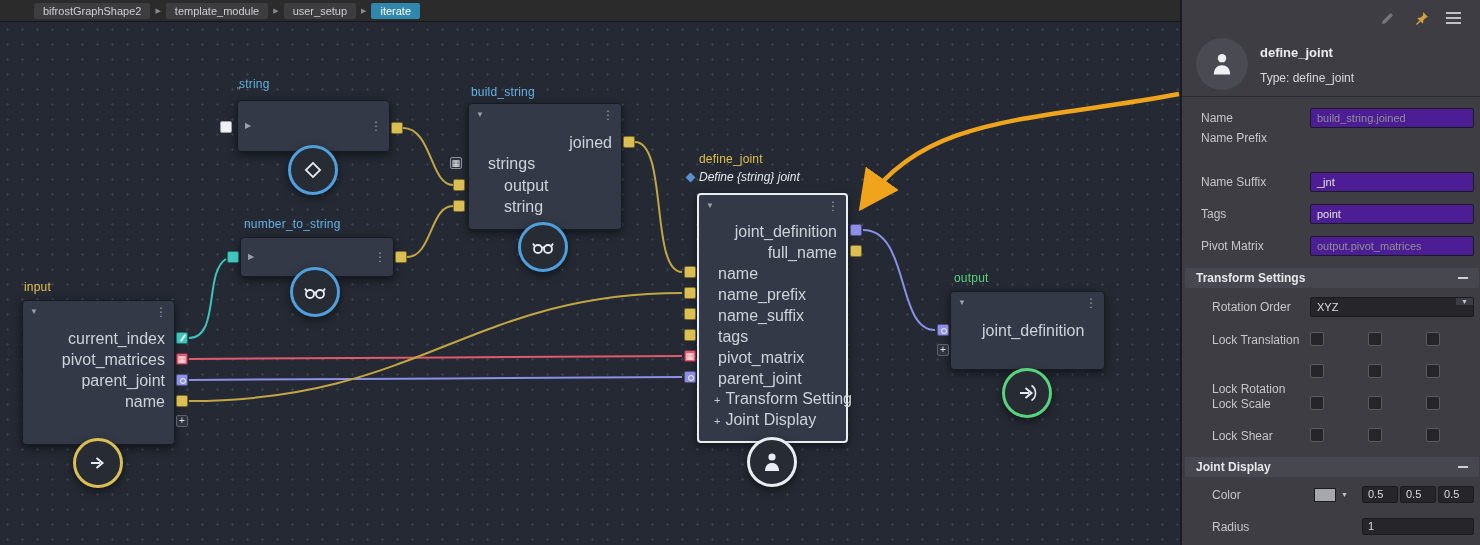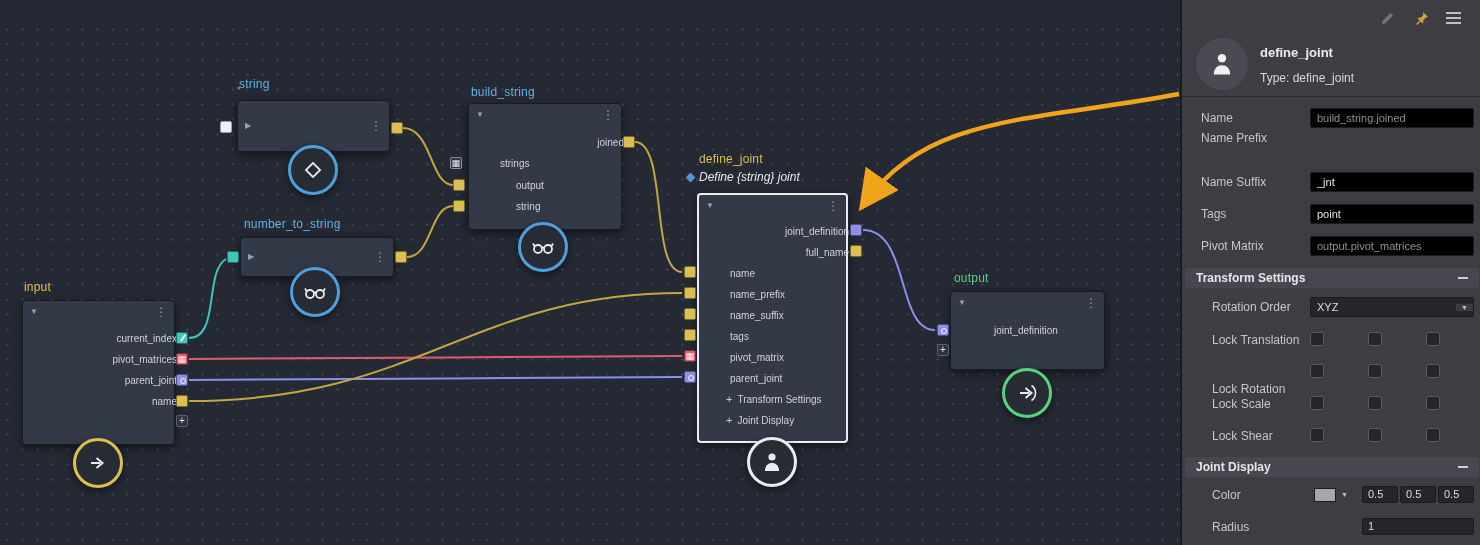--- a/index.html
+++ b/index.html
@@ -24,21 +24,21 @@
   .nsub{position:absolute;font-size:12px;font-style:italic;color:#e6e8ee;z-index:2;display:flex;align-items:center;gap:5px}
   .diamond{width:7px;height:7px;background:#5a8fd0;transform:rotate(45deg);display:inline-block;flex:0 0 auto}
   .valprev{position:absolute;font-size:10px;color:#9aa3b0;z-index:2}
   .nhead{position:absolute;left:0;top:0;width:100%;height:22px;display:flex;align-items:center;justify-content:space-between;padding:0 7px}
   .nhead.tall{height:100%}
   .tri{color:#9aa1ab;font-size:8px;line-height:1}
   .tri.down::before{content:"▼"}
   .tri.right::before{content:"▶"}
   .menu{color:#9aa1ab;font-size:12px;line-height:1}
   .menu::before{content:"⋮"}
-  .nrow{position:absolute;left:17px;width:100%;height:20px;line-height:20px;font-size:10px;color:#ced3da;padding:0 14px;white-space:nowrap;overflow:hidden}
+  .nrow{position:absolute;left:5px;width:100%;height:20px;line-height:20px;font-size:16px;color:#ced3da;padding:0 14px;white-space:nowrap;overflow:hidden}
   .nrow.r{text-align:right}
   .plus-glyph{color:#c9ced6;margin-right:5px;font-size:11px}
   .plus-glyph::before{content:"+"}
 
   .psq{position:absolute;width:12px;height:12px;border-radius:2px;z-index:3;border:1px solid rgba(0,0,0,.45)}
   .p-yellow{background:#dcbf53}
   .p-red{background:#e15c70}
   .p-purple{background:#8e90e8}
   .p-teal{background:#3fc6bd}
   .p-white{background:#f0f0f2;border-color:#9aa0aa}
@@ -60,40 +60,49 @@
   .panel{position:relative;width:300px;height:545px;background:#3d3d43;border-left:2px solid #191c22;flex:0 0 auto;overflow:hidden}
   .ticon{position:absolute;top:9px;width:18px;height:18px;display:flex;align-items:center;justify-content:center}
   .hamb{display:flex;flex-direction:column;gap:3px}
   .hamb i{display:block;width:15px;height:2px;background:#bfbfc4}
   .avatar{position:absolute;left:14px;top:38px;width:52px;height:52px;border-radius:50%;background:#4a4b52;display:flex;align-items:center;justify-content:center}
   .ptitle{position:absolute;left:78px;top:45px;font-size:13px;font-weight:bold;color:#ececf0}
   .ptype{position:absolute;left:78px;top:71px;font-size:12px;font-weight:normal;color:#d8d8dc}
   .pdiv{position:absolute;left:0;top:96px;width:100%;height:1px;background:#2c2c30}
   .plabel{position:absolute;left:19px;font-size:12px;color:#c6c6ca;line-height:20px;white-space:nowrap}
   .plabel.ind{left:30px}
-  .pfield{position:absolute;left:128px;width:164px;height:20px;background:#000000;border:1px solid #1c1c20;border-radius:2px;font-size:11px;line-height:18px;padding:0 6px;color:#e4e4e8;white-space:nowrap;overflow:hidden}
+  .pfield{position:absolute;left:128px;width:164px;height:20px;background:#4c1d95;border:1px solid #1c1c20;border-radius:2px;font-size:11px;line-height:18px;padding:0 6px;color:#e4e4e8;white-space:nowrap;overflow:hidden}
   .pfield.connected{color:#8e9095}
   .sectbar{position:absolute;left:3px;width:294px;height:20px;background:#47474f;border-radius:2px;display:flex;align-items:center;justify-content:space-between;padding:0 11px;font-size:12px;font-weight:bold;color:#e6e6ea}
   .minus{width:10px;height:2px;background:#cfcfd4}
-  .pselect{position:absolute;left:128px;width:164px;height:20px;background:#26262a;border:1px solid #1c1c20;border-radius:2px;display:flex;align-items:center;font-size:11px;color:#dcdce0}
+  .pselect{position:absolute;left:128px;width:164px;height:20px;background:#26262a;border:1px solid #1c1c20;border-radius:2px;display:flex;align-items:flex-start;font-size:11px;color:#dcdce0}
   .pselect .sval{flex:1;line-height:18px;padding:0 6px}
   .dd-arrow{width:17px;background:#3c3c44;display:flex;align-items:center;justify-content:center;font-size:7px;color:#c2c2c8}
   .dd-arrow::before{content:"▼"}
   .cb{position:absolute;width:14px;height:14px;background:#26262a;border:1px solid #5a5a60;border-radius:2px}
   .swatch{position:absolute;left:132px;width:22px;height:14px;background:#a6a6ad;border:1px solid #1c1c20}
   .cdd{position:absolute;left:159px;font-size:7px;color:#c2c2c8;line-height:14px}
   .cdd::before{content:"▼"}
   .nfield{position:absolute;width:36px;height:17px;background:#26262a;border:1px solid #1c1c20;border-radius:2px;font-size:11px;line-height:15px;padding:0 5px;color:#dcdce0}
   .nfield.wide{width:112px}
 </style>
 </head>
 <body>
 
 <div class="graph-wrap">
 
+  <div class="bcrumb">
+    <span class="bc-item">bifrostGraphShape2</span>
+    <span class="bc-sep">▶</span>
+    <span class="bc-item">template_module</span>
+    <span class="bc-sep">▶</span>
+    <span class="bc-item">user_setup</span>
+    <span class="bc-sep">▶</span>
+    <span class="bc-item active">iterate</span>
+  </div>
 
   <div class="canvas">
 
     <svg class="wires" width="1180" height="523" viewBox="0 0 1180 523">
       <path d="M189 316 C220 316 204 250 226 237" stroke="#3ec4bc" stroke-width="2" fill="none"></path>
       <path d="M403 106 C432 106 430 163 453 163" stroke="#c2a644" stroke-width="2" fill="none"></path>
       <path d="M407 235 C432 235 430 184 453 184" stroke="#c2a644" stroke-width="2" fill="none"></path>
       <path d="M635 120 C668 120 650 250 682 250" stroke="#c2a644" stroke-width="2" fill="none"></path>
       <path d="M189 337 C350 336 520 335 682 334" stroke="#e05a6e" stroke-width="2" fill="none"></path>
       <path d="M189 358 C350 357 520 356 682 355" stroke="#8d8fe6" stroke-width="2" fill="none"></path>

